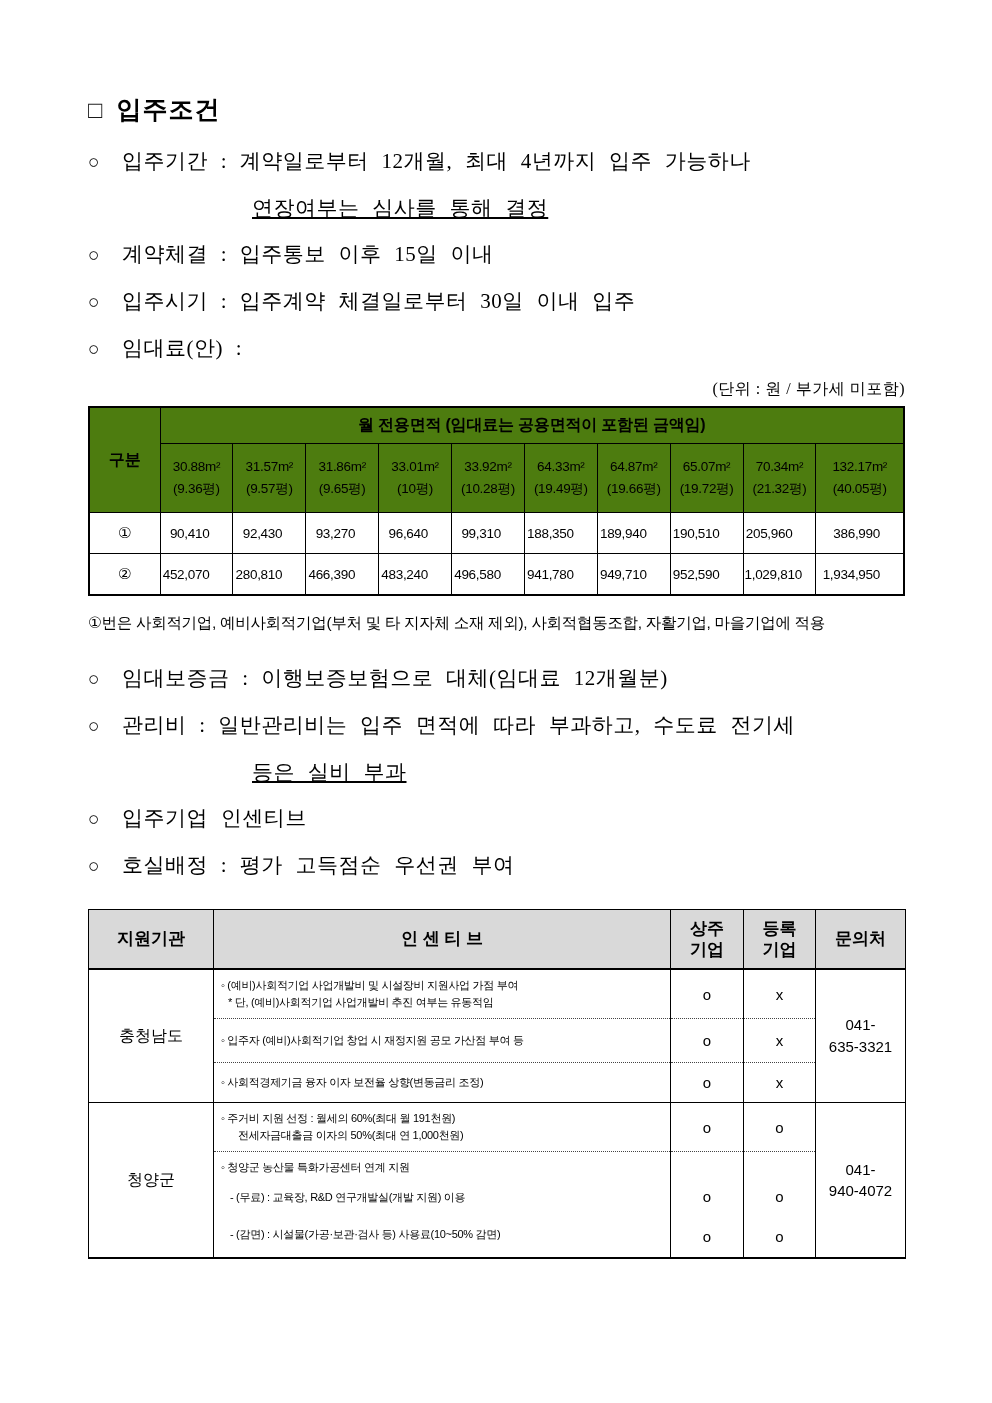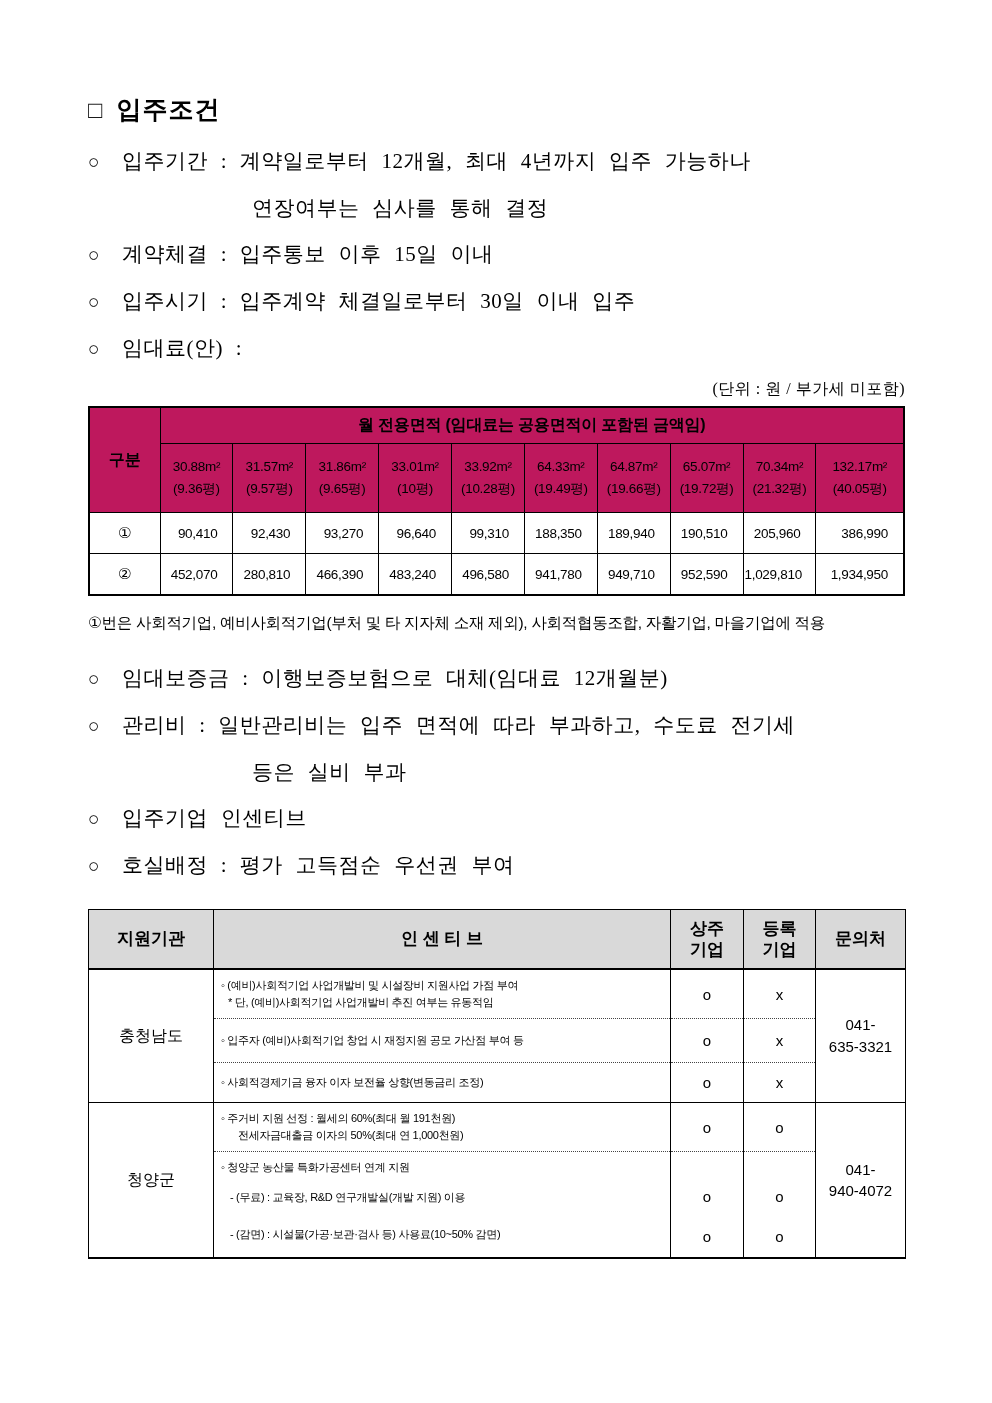--- a/index.html
+++ b/index.html
@@ -7,34 +7,34 @@
   .page{box-sizing:border-box;width:992px;height:1403px;padding:93px 87px 0 88px;
         font-family:"Liberation Serif","DejaVu Serif",serif;color:#000;}
   
   .title-row{display:flex;align-items:center;gap:14px;margin-bottom:12px;
              font-family:"Liberation Sans","DejaVu Sans",sans-serif;}
   .title-box{font-size:24px;line-height:1;color:#1a1a1a;font-weight:400;}
   .title-text{font-size:25px;font-weight:bold;letter-spacing:1px;}
   
   .bullet{line-height:46px;font-size:21px;letter-spacing:.5px;word-spacing:7px;white-space:nowrap;}
   .bullet .circ{display:inline-block;width:34px;font-size:19px;}
-  .bullet .cont{padding-left:164px;}
+  .bullet .cont{padding-left:164px;text-decoration:underline;}
   
   .unit-note{text-align:right;font-size:16px;line-height:24px;margin-top:5px;margin-bottom:5px;letter-spacing:.5px;}
   
   table{border-collapse:collapse;width:817px;table-layout:fixed;
         font-family:"Liberation Sans","DejaVu Sans",sans-serif;}
   .rent{border:2px solid #000;}
   .rent td{border:1px solid #000;overflow:hidden;}
-  .rent .hdr{background:#be185d;text-align:center;}
+  .rent .hdr{background:#4d7c0f;text-align:center;}
   .rent .span-hdr{font-size:16px;font-weight:bold;height:33px;letter-spacing:-.2px;}
   .rent .corner{font-size:16px;font-weight:bold;}
   .rent .size{height:66px;font-size:13.5px;line-height:1.6;letter-spacing:-.3px;}
   .rent .rowlabel{text-align:center;font-size:15px;height:38px;}
-  .rent .num{text-align:right;padding-right:15px;font-size:13.5px;height:38px;letter-spacing:-.3px;}
+  .rent .num{text-align:right;padding-right:23px;font-size:13.5px;height:38px;letter-spacing:-.3px;}
   .notes{margin-top:10px;}
   .note-line{font-size:15.5px;line-height:33px;letter-spacing:-.3px;white-space:nowrap;
              font-family:"Liberation Sans","DejaVu Sans",sans-serif;}
   .bullets-bottom{margin-top:16px;}
   
   .inc-table{border:1.5px solid #000;border-bottom:2.2px solid #000;margin-top:20px;}
   .inc-table th{background:#d9d9d9;border:1px solid #000;border-bottom:2.5px solid #000;
                 font-size:17px;font-weight:bold;text-align:center;height:56px;line-height:1.25;}
   .inc-table td{border-left:1px solid #000;border-right:1px solid #000;vertical-align:middle;}
   .inc-table .org{text-align:center;font-size:16px;}

